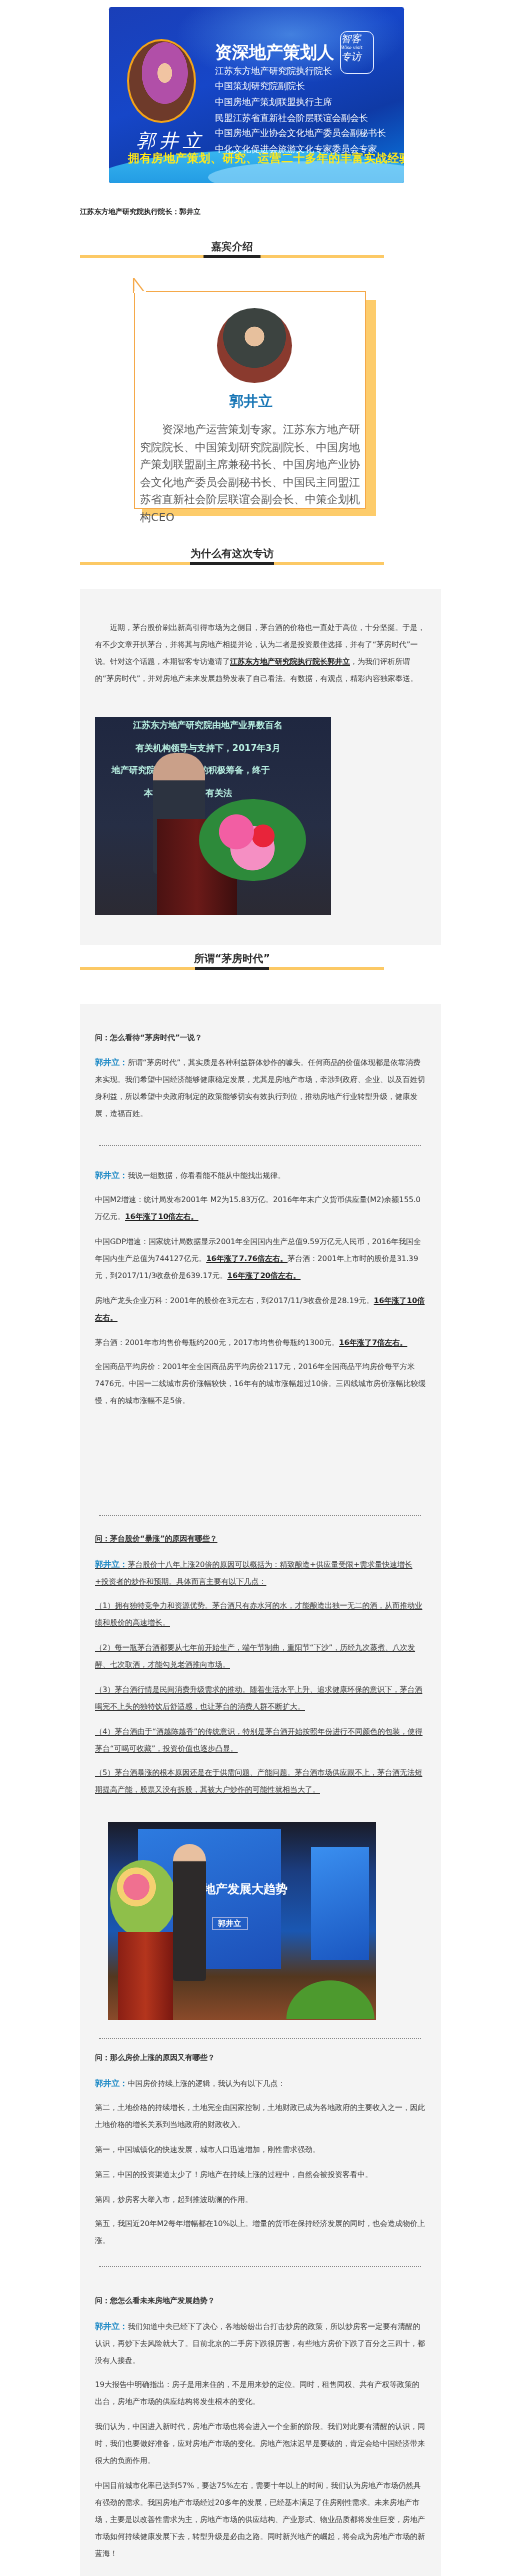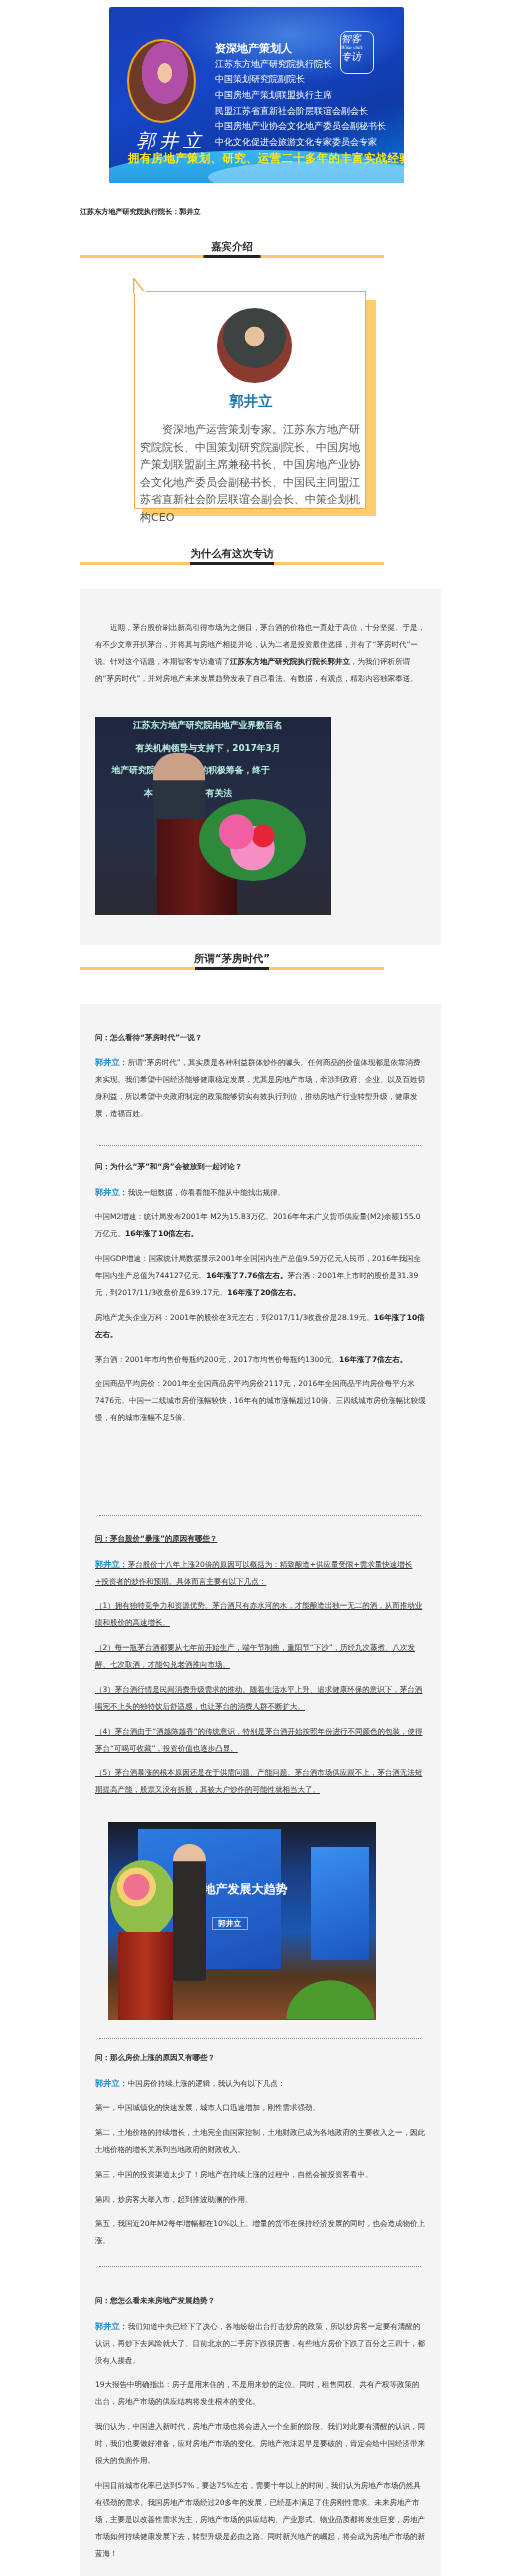--- a/index.html
+++ b/index.html
@@ -11,22 +11,22 @@
     background: linear-gradient(160deg, #1a3fb8 0%, #1646c8 40%, #0f3aa6 70%, #0b5fc8 88%, #1aa0e8 100%); }
   .banner .glow { position: absolute; left: 66px; top: -22px; width: 231px; height: 99px; border-radius: 50%;
     background: radial-gradient(ellipse at center, rgba(120,200,255,0.45), rgba(120,200,255,0) 70%); }
   .banner .wave { position: absolute; left: -22px; bottom: -38px; width: 352px; height: 71px; border-radius: 50%;
     background: linear-gradient(180deg, #38b6f0, #0c7fd6); }
   .banner .wave2 { position: absolute; left: 99px; bottom: -11px; width: 231px; height: 33px; border-radius: 50%;
     background: rgba(170,230,255,0.55); }
   .banner .portrait { position: absolute; left: 18px; top: 32px; width: 65px; height: 80px; border-radius: 50%;
     border: 2.2px solid #f2a31a; background: radial-gradient(ellipse at 55% 40%, #f1c4a2 0 14%, #b14fa8 15% 45%, #6e3a2a 46% 100%); }
   .banner .sig { position: absolute; left: 27.5px; top: 121px; font-family: "DejaVu Serif", serif; font-size: 18.7px; color: #fff; font-style: italic; letter-spacing: 4.4px; }
-  .banner .title { position: absolute; left: 106px; top: 34px; font-size: 11px; color: #fff; font-weight: bold; }
-  .banner .lines { position: absolute; left: 106px; top: 50px; }
+  .banner .title { position: absolute; left: 106px; top: 34px; font-size: 17px; color: #fff; font-weight: bold; }
+  .banner .lines { position: absolute; left: 106px; top: 57px; }
   .banner .lines div { font-size: 9px; color: #fff; line-height: 15.7px; white-space: nowrap; }
   .banner .slogan { position: absolute; left: 19px; top: 144px; font-size: 11.5px; color: #ffe81a; font-weight: bold; white-space: nowrap; letter-spacing: 0.3px; }
   .banner .stamp { position: absolute; left: 231px; top: 24px; width: 32px; height: 41px; border: 0.8px solid #dfe8ff; border-radius: 7px; color: #fff; text-align: left; }
   .banner .stamp .t1, .banner .stamp .t3 { font-family: "DejaVu Serif", serif; font-size: 10px; font-style: italic; line-height: 13px; }
   .banner .stamp .t2 { font-family: "DejaVu Serif", serif; font-size: 4.4px; font-style: italic; line-height: 5.5px; }
 
   .caption { position: absolute; left: 80px; top: 207px; font-size: 7.1px; font-weight: bold; color: #222; }
 
   
   .sec-head { position: absolute; left: 80px; width: 304px; height: 16.5px; }
@@ -67,21 +67,21 @@
   .photo2 .screen { position: absolute; left: 30px; top: 6.6px; width: 143px; height: 140px; background: linear-gradient(160deg, #2d7be0, #1c4fb8); }
   .photo2 .screen2 { position: absolute; left: 203px; top: 25px; width: 58px; height: 113px; background: linear-gradient(160deg, #3a8ff0, #1a56c0); }
   .photo2 .tt { position: absolute; left: 96px; top: 59px; color: #fff; font-weight: bold; font-size: 12px; white-space: nowrap; }
   .photo2 .nm { position: absolute; left: 104px; top: 95px; color: #fff; font-size: 7.7px; font-weight: bold; border: 0.5px solid #9ad; padding: 0.5px 5.5px; }
   .photo2 .speaker { position: absolute; left: 65px; top: 22px; width: 33px; height: 137px; border-radius: 16.5px 16.5px 3.3px 3.3px; background: linear-gradient(180deg, #e8c0a0 0 12%, #2d2a2a 13% 100%); }
   .photo2 .podium { position: absolute; left: 10px; top: 110px; width: 55px; height: 88px; background: linear-gradient(90deg, #8a1f14, #b4351d, #7a1810); }
   .photo2 .bouquet { position: absolute; left: 2.7px; top: 38px; width: 66px; height: 77px; border-radius: 50%; background: radial-gradient(circle at 40% 35%, #f07090 0 20%, #f5d070 21% 30%, #8fbf4a 31% 100%); }
   .photo2 .plant { position: absolute; left: 154px; top: 137px; width: 114px; height: 60px; background: radial-gradient(ellipse at 60% 100%, #4d9a2e 0 45%, transparent 46%); }
 
   .para { margin-bottom: 7.7px !important; }
-  b { color: #222; }
+  b { color: #222; text-decoration: underline; }
 </style>
 </head>
 <body>
 
 <div class="page" style="height:2576px;">
 
   <div class="banner">
     <div class="glow"></div>
     <div class="wave"></div>
     <div class="wave2"></div>
@@ -152,21 +152,20 @@
 
   <div class="panel" style="top:1004px;height:1572px;">
 
     <div class="qa" style="top:25px;">
       <p class="q">问：怎么看待“茅房时代”一说？</p>
       <p style="margin-top:7.7px;"><span class="who">郭井立：</span><span>所谓“茅房时代”，其实质是各种利益群体炒作的噱头。任何商品的价值体现都是依靠消费来实现。我们希望中国经济能够健康稳定发展，尤其是房地产市场，牵涉到政府、企业、以及百姓切身利益，所以希望中央政府制定的政策能够切实有效执行到位，推动房地产行业转型升级，健康发展，造福百姓。</span></p>
     </div>
     <div class="dots" style="top:141px;"></div>
 
     <div class="qa" style="top:154px;">
-      <p class="q">问：为什么“茅”和“房”会被放到一起讨论？</p>
       <p style="margin-top:8.8px;" class="para"><span class="who">郭井立：</span><span>我说一组数据，你看看能不能从中能找出规律。</span></p>
       <p class="para"><span>中国M2增速：统计局发布2001年 M2为15.83万亿。2016年年末广义货币供应量(M2)余额155.0万亿元。</span><b>16年涨了10倍左右。</b></p>
       <p class="para"><span>中国GDP增速：国家统计局数据显示2001年全国国内生产总值9.59万亿元人民币，2016年我国全年国内生产总值为744127亿元。</span><b>16年涨了7.76倍左右。</b><span>茅台酒：2001年上市时的股价是31.39元，到2017/11/3收盘价是639.17元。</span><b>16年涨了20倍左右。</b></p>
       <p class="para"><span>房地产龙头企业万科：2001年的股价在3元左右，到2017/11/3收盘价是28.19元。</span><b>16年涨了10倍左右。</b></p>
       <p class="para"><span>茅台酒：2001年市均售价每瓶约200元，2017市均售价每瓶约1300元。</span><b>16年涨了7倍左右。</b></p>
       <p class="para"><span>全国商品平均房价：2001年全全国商品房平均房价2117元，2016年全国商品平均房价每平方米7476元。中国一二线城市房价涨幅较快，16年有的城市涨幅超过10倍。三四线城市房价涨幅比较缓慢，有的城市涨幅不足5倍。</span></p>
     </div>
     <div class="dots" style="top:511px;"></div>
 
     <div class="qa" style="top:526px;text-decoration:underline;">
@@ -188,22 +187,22 @@
       <div class="podium"></div>
       <div class="speaker"></div>
       <div class="plant"></div>
     </div>
 
     <div class="dots" style="top:1034px;"></div>
 
     <div class="qa" style="top:1045px;">
       <p class="q">问：那么房价上涨的原因又有哪些？</p>
       <p style="margin-top:8.8px;" class="para"><span class="who">郭井立：</span><span>中国房价持续上涨的逻辑，我认为有以下几点：</span></p>
+      <p class="para">第二，土地价格的持续增长，土地完全由国家控制，土地财政已成为各地政府的主要收入之一，因此土地价格的增长关系到当地政府的财政收入。</p>
       <p class="para">第一，中国城镇化的快速发展，城市人口迅速增加，刚性需求强劲。</p>
-      <p class="para">第二，土地价格的持续增长，土地完全由国家控制，土地财政已成为各地政府的主要收入之一，因此土地价格的增长关系到当地政府的财政收入。</p>
       <p class="para">第三，中国的投资渠道太少了！房地产在持续上涨的过程中，自然会被投资客看中。</p>
       <p class="para">第四，炒房客大举入市，起到推波助澜的作用。</p>
       <p class="para">第五，我国近20年M2每年增幅都在10%以上。增量的货币在保持经济发展的同时，也会造成物价上涨。</p>
     </div>
     <div class="dots" style="top:1262px;"></div>
 
     <div class="qa" style="top:1288px;">
       <p class="q">问：您怎么看未来房地产发展趋势？</p>
       <p style="margin-top:8.8px;" class="para"><span class="who">郭井立：</span><span>我们知道中央已经下了决心，各地纷纷出台打击炒房的政策，所以炒房客一定要有清醒的认识，再炒下去风险就大了。目前北京的二手房下跌很厉害，有些地方房价下跌了百分之三四十，都没有人接盘。</span></p>
       <p class="para">19大报告中明确指出：房子是用来住的，不是用来炒的定位。同时，租售同权、共有产权等政策的出台，房地产市场的供应结构将发生根本的变化。</p>

